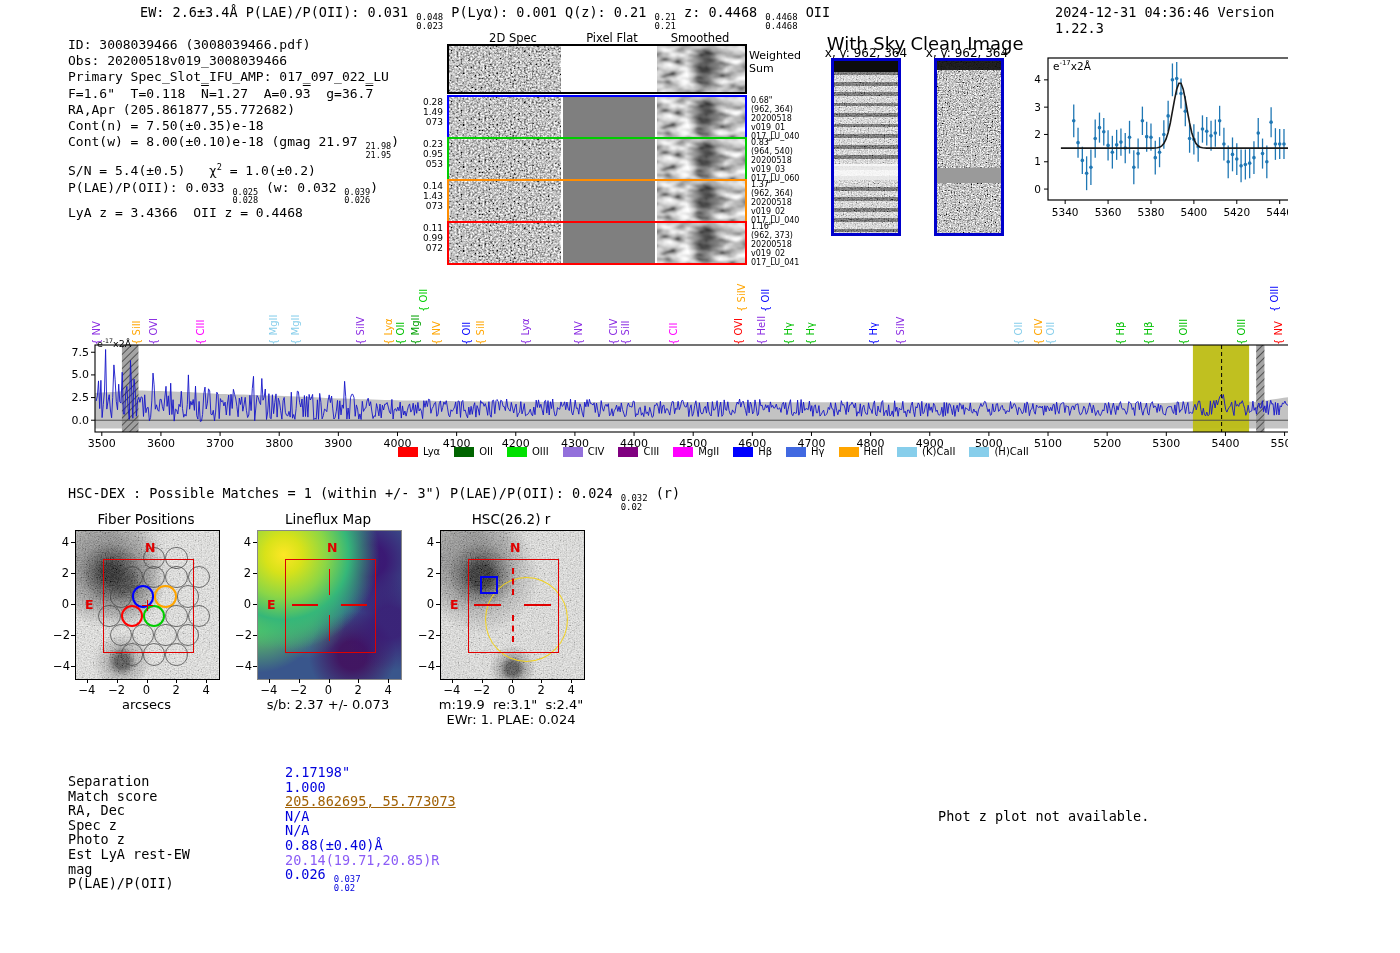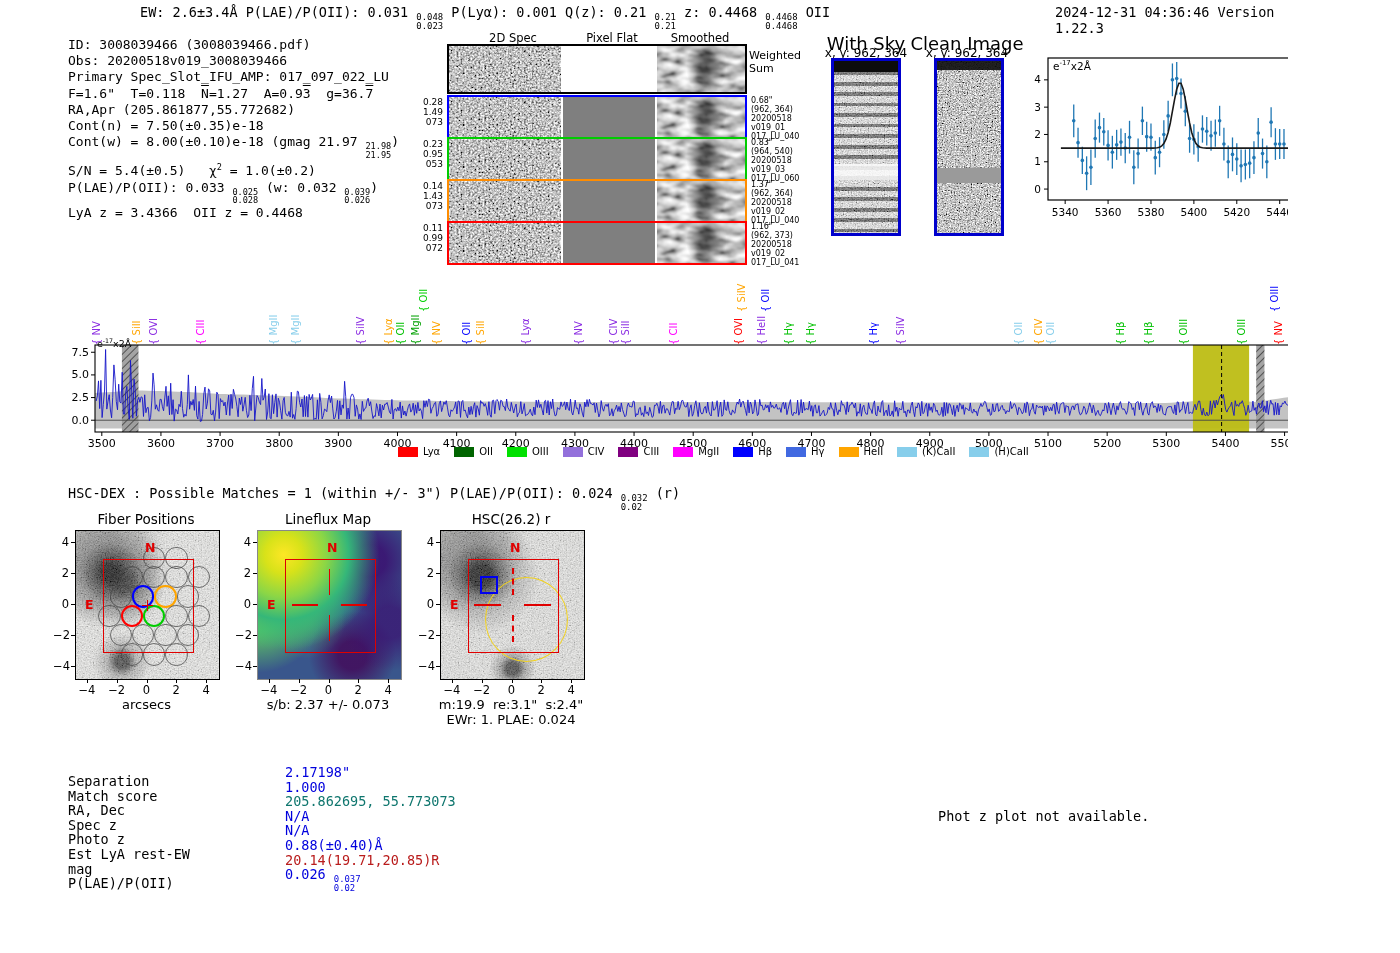--- a/index.html
+++ b/index.html
@@ -670,27 +670,27 @@
       <div class="abs" style="background: rgb(0, 0, 0); width: 1px; height: 4px; left: 571.083px; top: 679px;"></div>
       <div class="abs" style="background: rgb(0, 0, 0); width: 4px; height: 1px; left: 436px; top: 542.333px;"></div>
     </div>
 
   <div id="mtable" class="abs" style="left:68px;top:765px;width:560px;height:140px">
       <div class="mrow mono" style="left: 0px; top: 9px;">Separation</div>
       <div class="mrow mono" style="left: 217px; top: 0px; color: rgb(0, 0, 221);"><span>2.17198"</span></div>
       <div class="mrow mono" style="left: 0px; top: 23.6px;">Match score</div>
       <div class="mrow mono" style="left: 217px; top: 14.6px; color: rgb(0, 0, 221);"><span>1.000</span></div>
       <div class="mrow mono" style="left: 0px; top: 38.2px;">RA, Dec</div>
-      <div class="mrow mono" style="left: 217px; top: 29.2px; color: #0f766e;"><span>205.862695, 55.773073</span></div>
+      <div class="mrow mono" style="left: 217px; top: 29.2px; color: #a16207; text-decoration: underline;"><span>205.862695, 55.773073</span></div>
       <div class="mrow mono" style="left: 0px; top: 52.8px;">Spec z</div>
       <div class="mrow mono" style="left: 217px; top: 43.8px; color: rgb(0, 0, 221);"><span>N/A</span></div>
       <div class="mrow mono" style="left: 0px; top: 67.4px;">Photo z</div>
       <div class="mrow mono" style="left: 217px; top: 58.4px; color: rgb(0, 0, 221);"><span>N/A</span></div>
       <div class="mrow mono" style="left: 0px; top: 82px;">Est LyA rest-EW</div>
       <div class="mrow mono" style="left: 217px; top: 73px; color: rgb(0, 0, 221);"><span>0.88(±0.40)Å</span></div>
       <div class="mrow mono" style="left: 0px; top: 96.6px;">mag</div>
-      <div class="mrow mono" style="left: 217px; top: 87.6px; color: #b91c1c;"><span>20.14(19.71,20.85)R</span></div>
+      <div class="mrow mono" style="left: 217px; top: 87.6px; color: #8b5cf6;"><span>20.14(19.71,20.85)R</span></div>
       <div class="mrow mono" style="left: 0px; top: 111.2px;">P(LAE)/P(OII)</div>
       <div class="mrow mono" style="left: 217px; top: 102.2px; color: rgb(0, 0, 221);"><span>0.026 </span><span class="stk"><span>0.037</span><span>0.02</span></span></div>
     </div>
 
   <div class="abs mono" style="left:938px;top:808px;font-size:13.5px">Phot z plot not available.</div>
 </div>
 
 </body></html>

